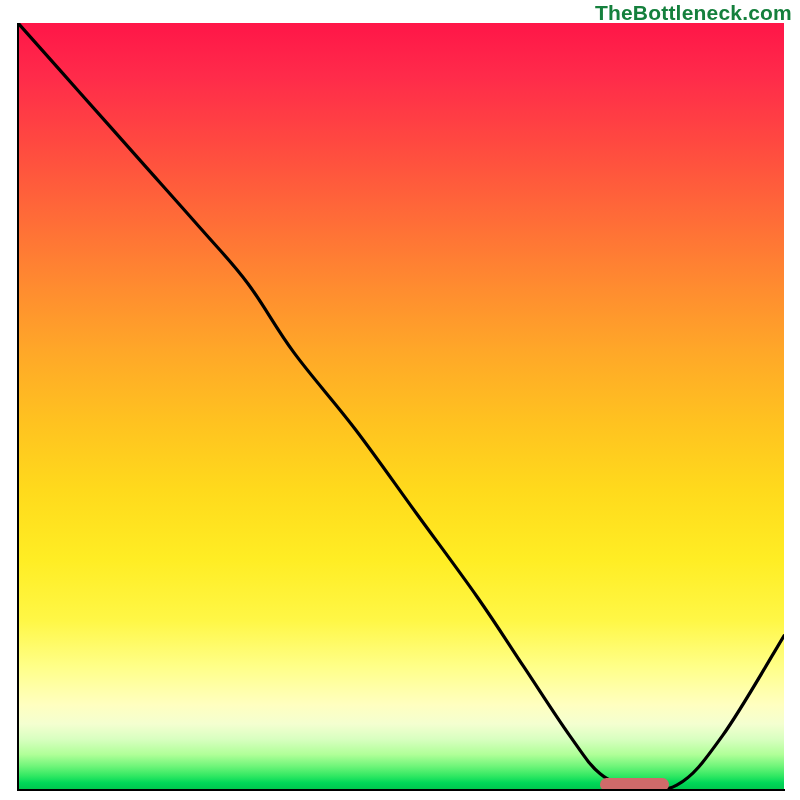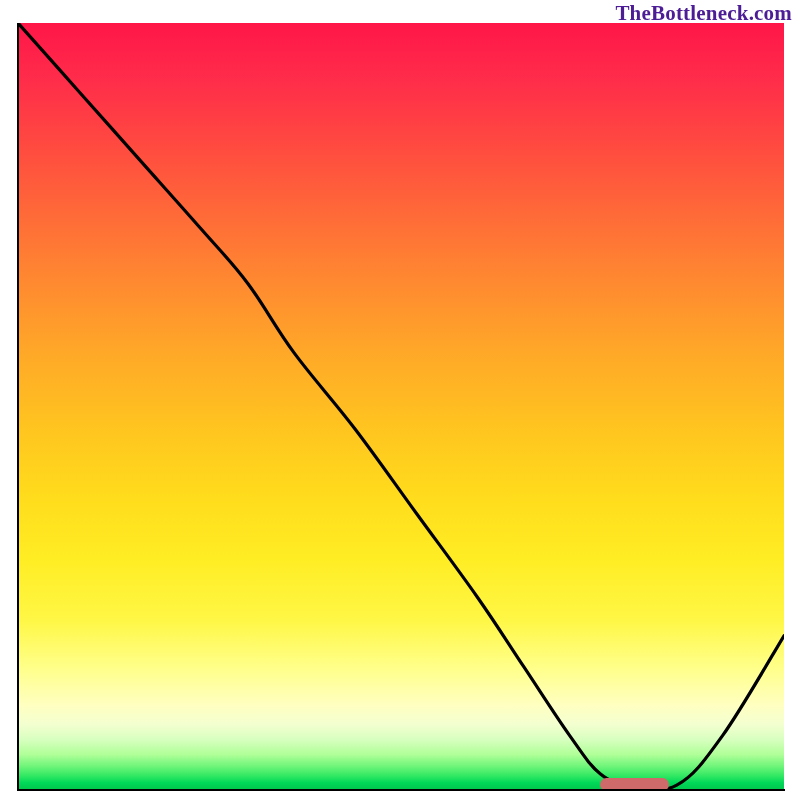--- a/index.html
+++ b/index.html
@@ -61,24 +61,23 @@
     height: 13px;
     border-radius: 999px;
     background: #cf6a6a;
   }
   .attribution {
     position: absolute;
     top: 1px;
     right: 8px;
     font-size: 21px;
     font-weight: 600;
-    color: #4c1d95;
+    color: #15803d;
     letter-spacing: 0.2px;
     user-select: none;
-    font-family: Liberation Serif, serif;
   }
   .axis-line {
     position: absolute;
     background: #000;
   }
 </style>
 </head>
 <body>
 
 <div class="chart-container">

